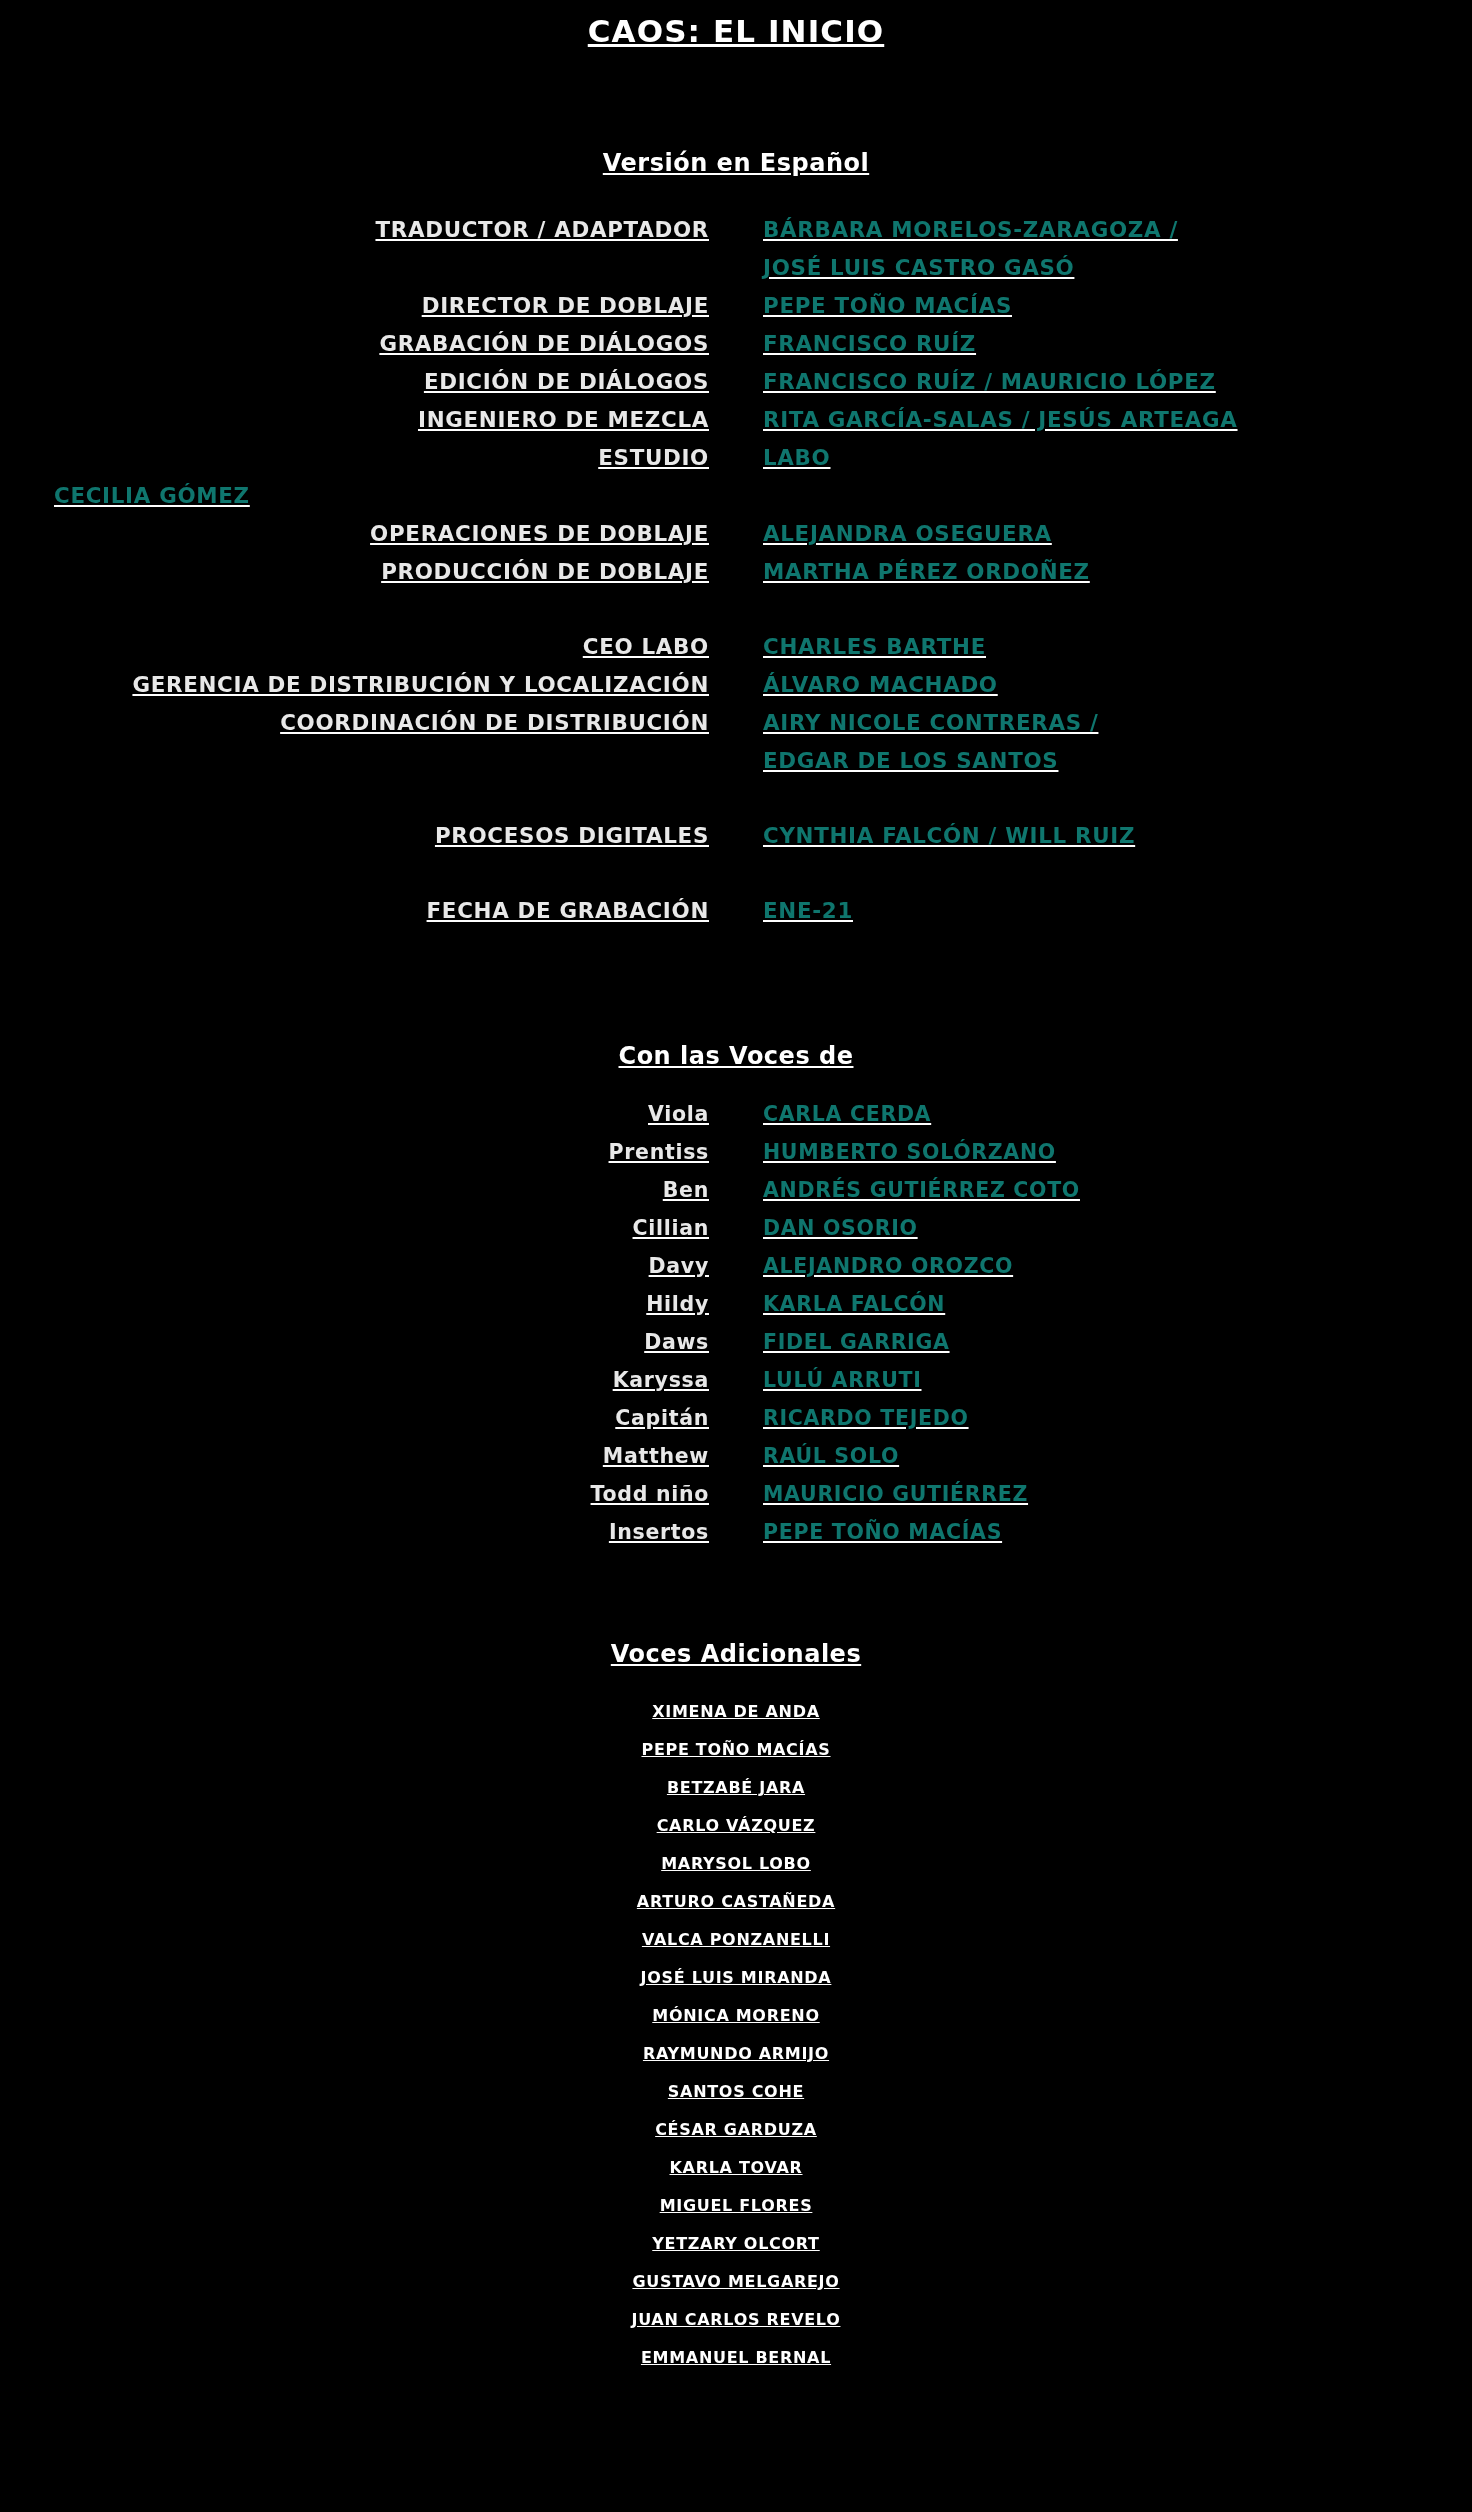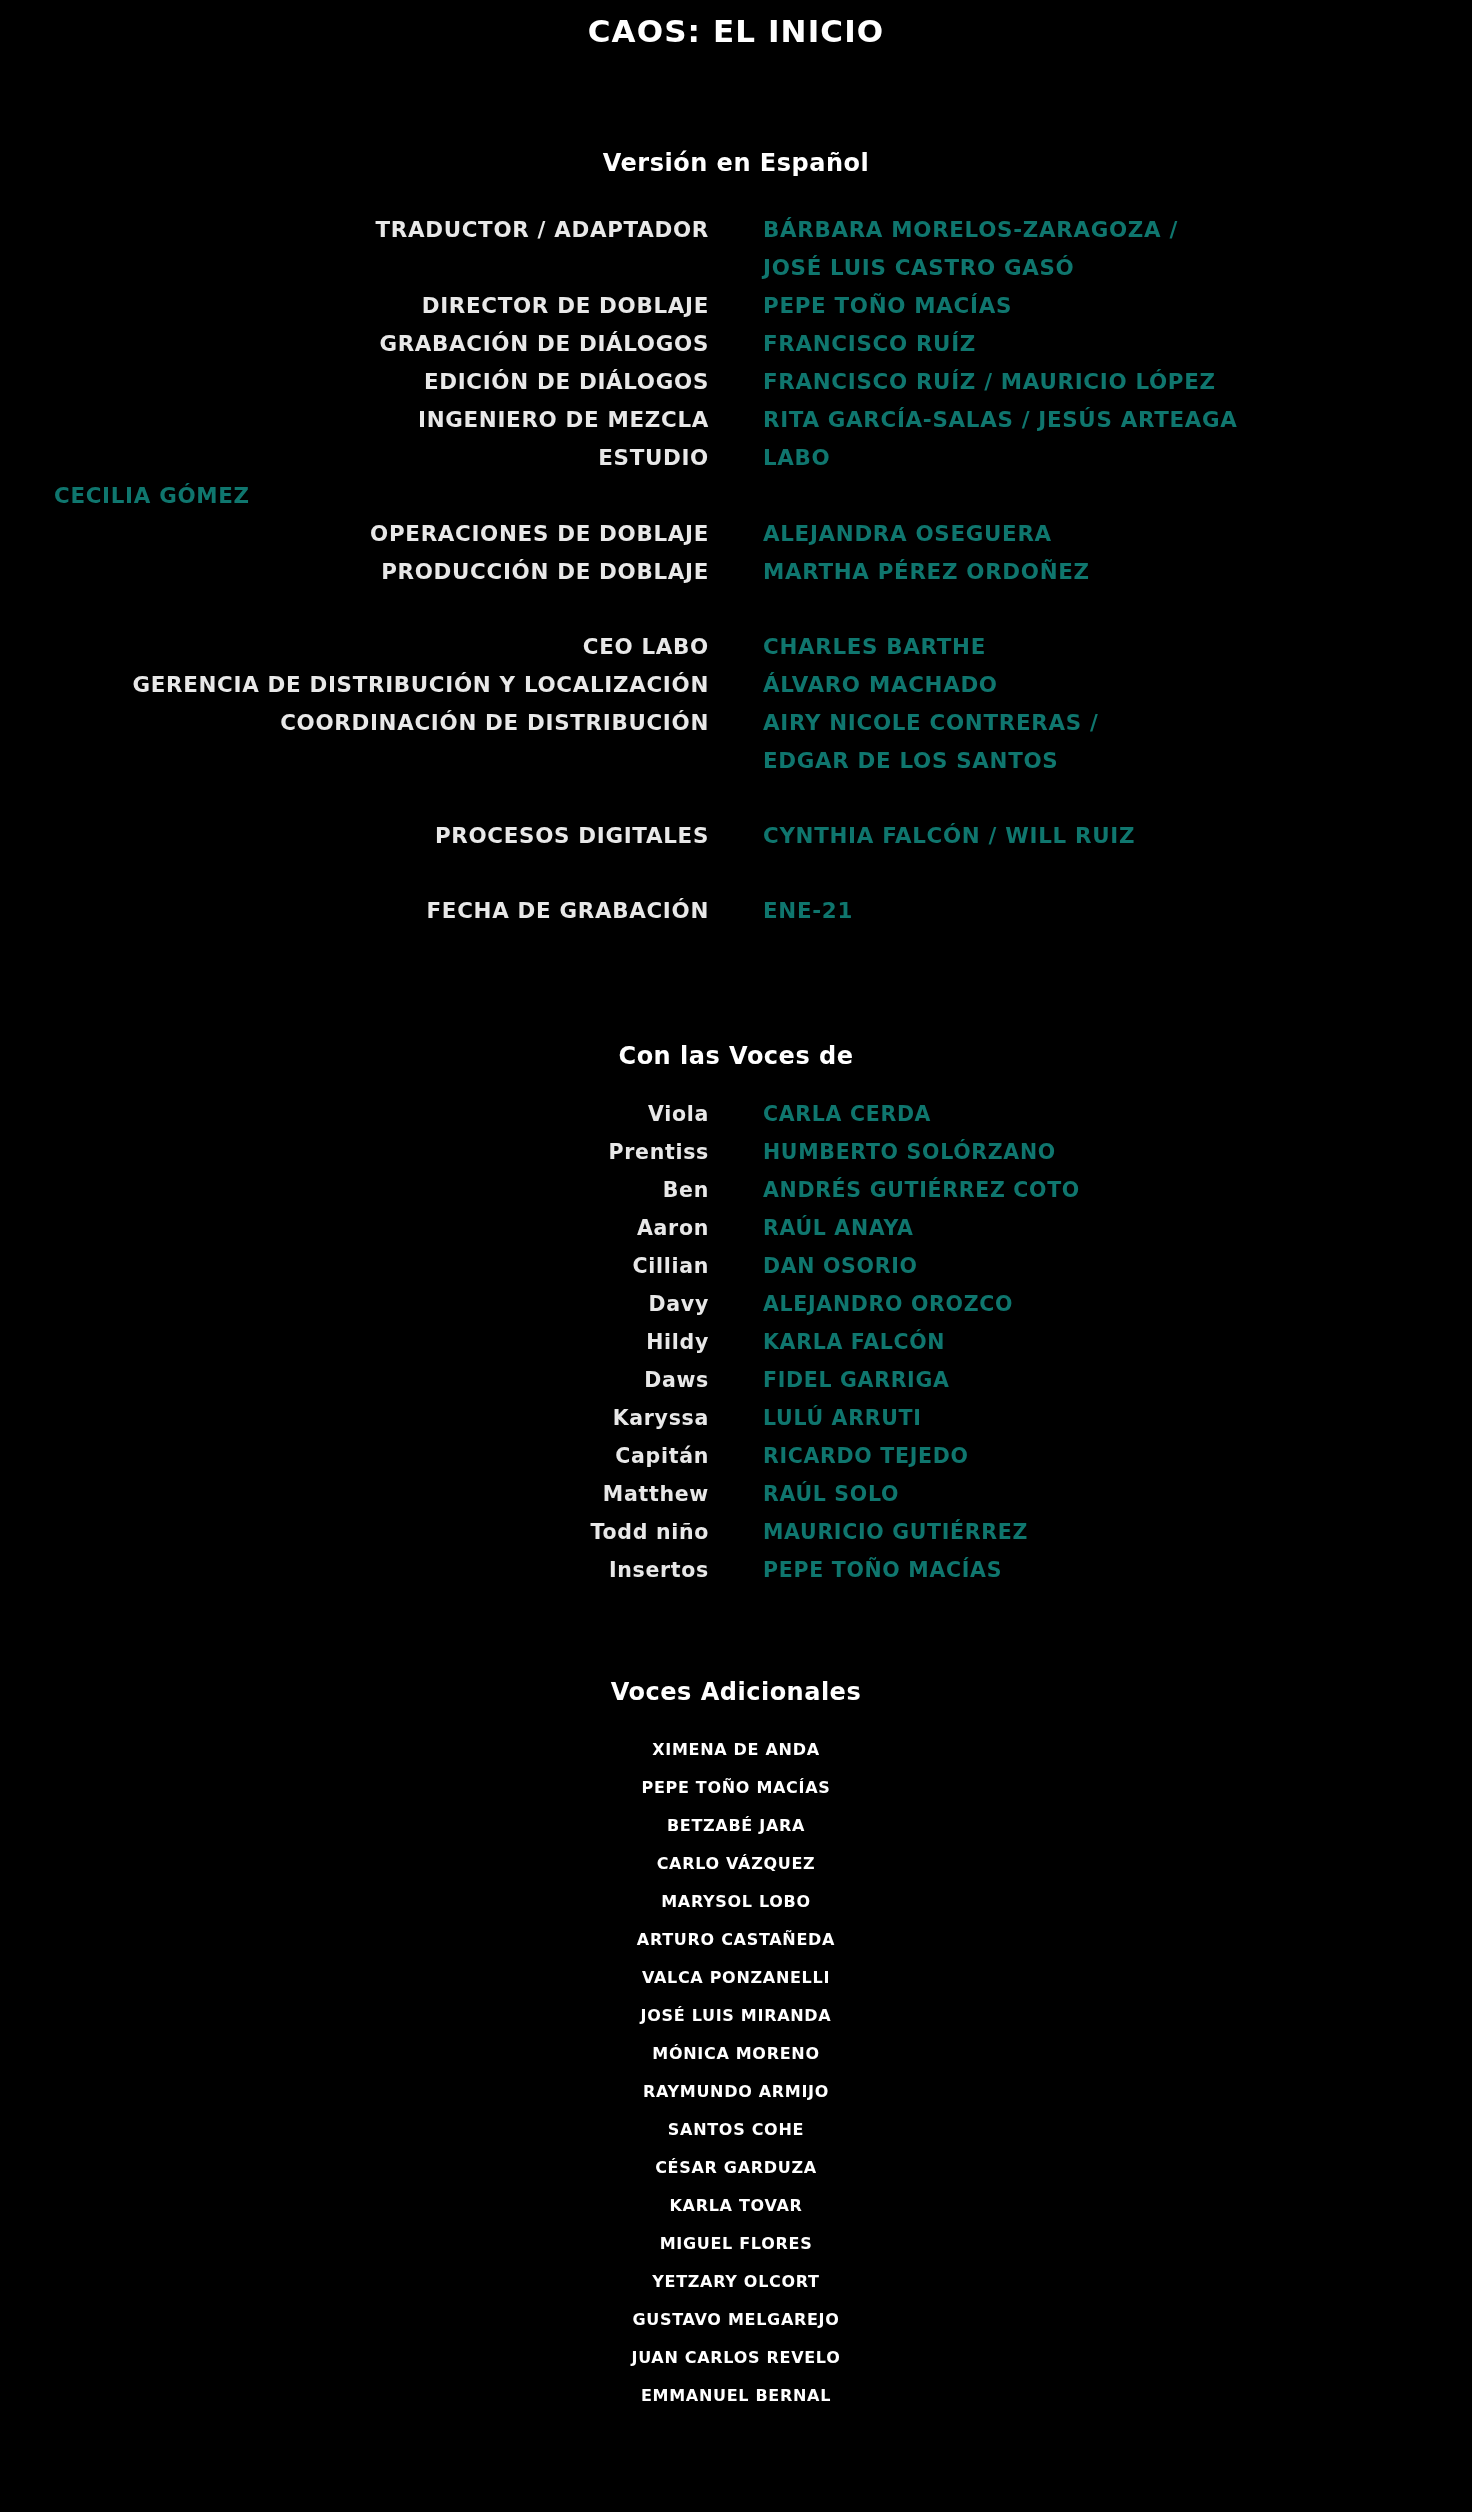--- a/index.html
+++ b/index.html
@@ -13,20 +13,21 @@
     font-family: "DejaVu Sans", sans-serif;
     color: #ffffff;
     -webkit-font-smoothing: antialiased;
   }
   .page {
     position: relative;
     width: 1472px;
     min-height: 2512px;
     background: #000000;
     overflow: hidden;
+    text-decoration: underline;
   }
 
   
   .main-title {
     text-align: center;
     font-size: 31px;
     font-weight: bold;
     letter-spacing: 1.1px;
     padding-top: 13.4px;
   }
@@ -189,24 +190,20 @@
       <div class="credit-role">Viola</div>
       <div class="credit-name">CARLA CERDA</div>
     </div>
     <div class="credit-row sm">
       <div class="credit-role">Prentiss</div>
       <div class="credit-name">HUMBERTO SOLÓRZANO</div>
     </div>
     <div class="credit-row sm">
       <div class="credit-role">Ben</div>
       <div class="credit-name">ANDRÉS GUTIÉRREZ COTO</div>
-    </div>
-    <div class="credit-row sm">
-      <div class="credit-role">Aaron</div>
-      <div class="credit-name">RAÚL ANAYA</div>
     </div>
     <div class="credit-row sm">
       <div class="credit-role">Cillian</div>
       <div class="credit-name">DAN OSORIO</div>
     </div>
     <div class="credit-row sm">
       <div class="credit-role">Davy</div>
       <div class="credit-name">ALEJANDRO OROZCO</div>
     </div>
     <div class="credit-row sm">

